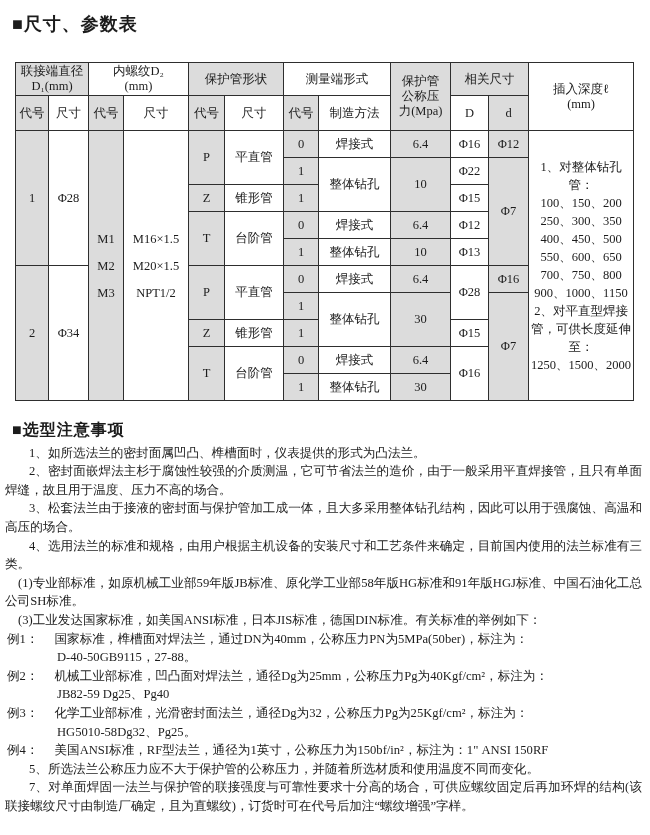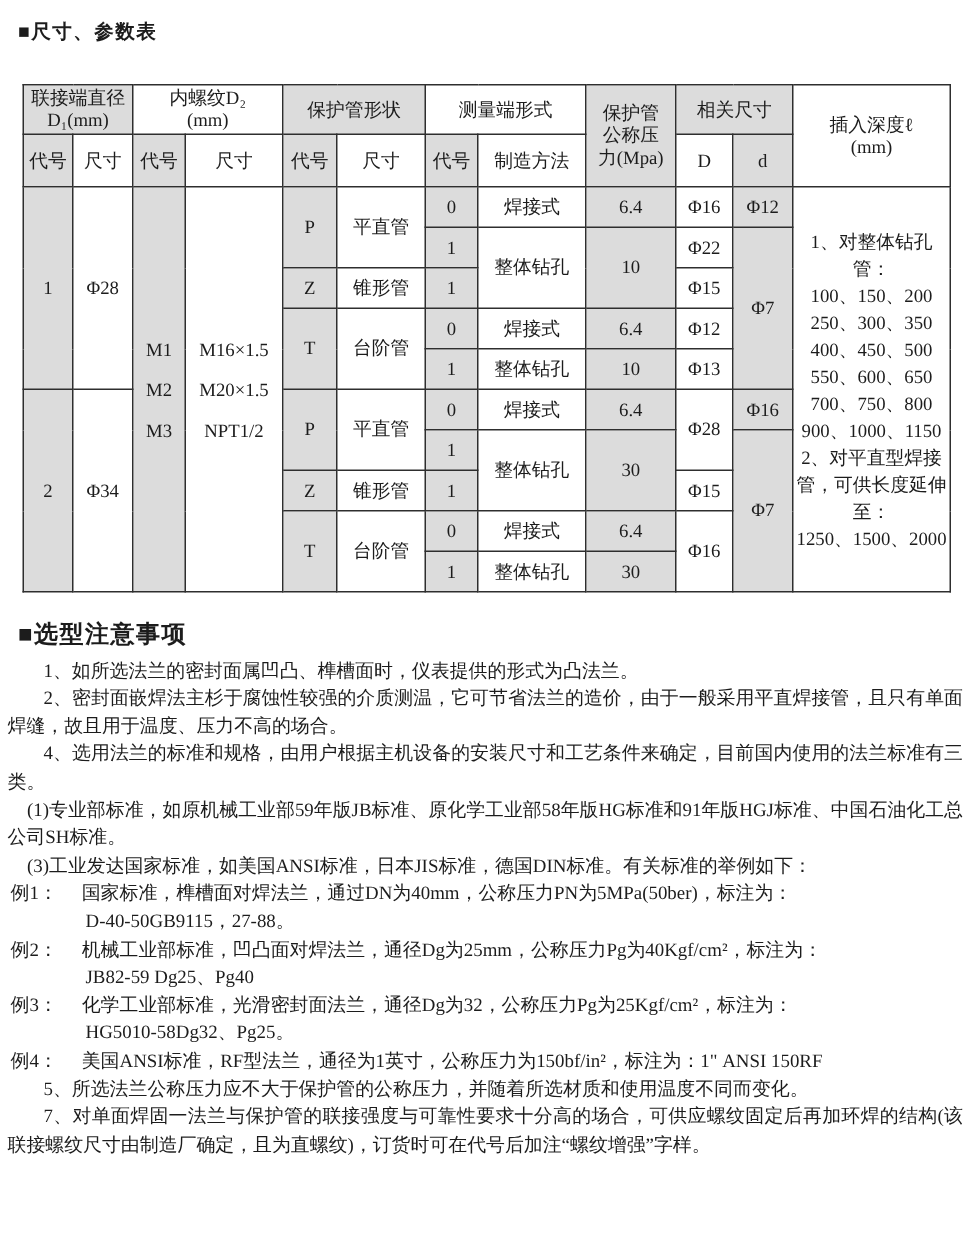--- a/index.html
+++ b/index.html
@@ -2,21 +2,21 @@
 <html><head>
 <meta charset="utf-8">
 <style>
   html,body{margin:0;padding:0;}
   body{
     width:650px;height:835px;background:#ffffff;color:#1c1c1c;
     font-family:"Liberation Serif","DejaVu Serif",serif;
     overflow:hidden;
   }
   .sec-title{
-    font-weight:bold;font-size:13px;letter-spacing:1px;
+    font-weight:bold;font-size:18px;letter-spacing:1px;
     margin:12px 0 0 12px;
   }
   
   table.params{
     border-collapse:collapse;table-layout:fixed;
     width:618px;margin:26px 0 0 15px;
     font-size:12.5px;
   }
   table.params th,table.params td{
     border:1px solid #2e2e2e;
@@ -202,20 +202,21 @@
     <td>整体钻孔</td>
     <td class="g">30</td>
   </tr>
 </tbody>
   </table>
 
 <div class="notes">
   <div class="notes-title">■选型注意事项</div>
   <p class="item">1、如所选法兰的密封面属凹凸、榫槽面时，仪表提供的形式为凸法兰。</p>
   <p class="item">2、密封面嵌焊法主杉于腐蚀性较强的介质测温，它可节省法兰的造价，由于一般采用平直焊接管，且只有单面焊缝，故且用于温度、压力不高的场合。</p>
+  <p class="item">3、松套法兰由于接液的密封面与保护管加工成一体，且大多采用整体钻孔结构，因此可以用于强腐蚀、高温和高压的场合。</p>
   <p class="item">4、选用法兰的标准和规格，由用户根据主机设备的安装尺寸和工艺条件来确定，目前国内使用的法兰标准有三类。</p>
   <p class="sub">(1)专业部标准，如原机械工业部59年版JB标准、原化学工业部58年版HG标准和91年版HGJ标准、中国石油化工总公司SH标准。</p>
   <p class="sub">(3)工业发达国家标准，如美国ANSI标准，日本JIS标准，德国DIN标准。有关标准的举例如下：</p>
 
   <p class="example"><span class="ex">例1：</span><span>国家标准，榫槽面对焊法兰，通过DN为40mm，公称压力PN为5MPa(50ber)，标注为：</span></p>
   <p class="example-cont">D-40-50GB9115，27-88。</p>
 
   <p class="example"><span class="ex">例2：</span><span>机械工业部标准，凹凸面对焊法兰，通径Dg为25mm，公称压力Pg为40Kgf/cm²，标注为：</span></p>
   <p class="example-cont">JB82-59 Dg25、Pg40</p>
 

